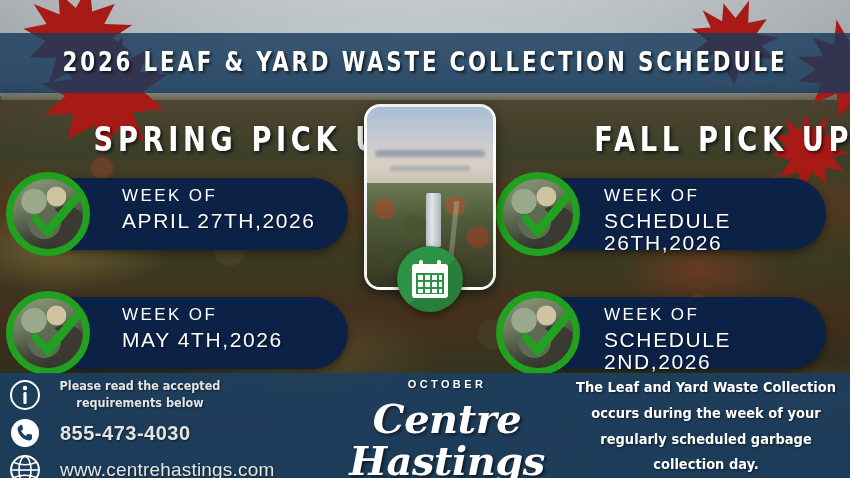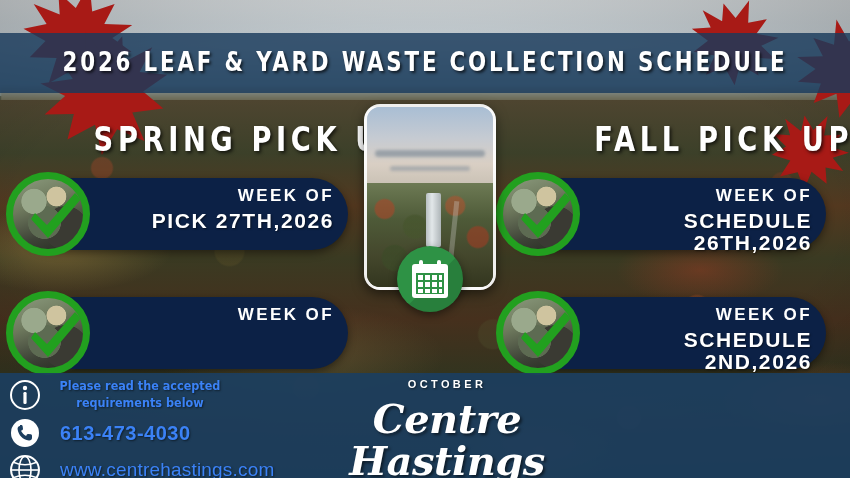--- a/index.html
+++ b/index.html
@@ -84,23 +84,23 @@
   .season.fall{left:583px;}
 
   
   .pill{
     position:absolute;height:72px;
     background:#0c2146;border-radius:36px;
     box-shadow:0 3px 8px rgba(0,0,0,.45);
   }
   .pill-label{
     position:absolute;left:104px;right:14px;top:9px;
-    text-align:right;color:#fff;
+    text-align:left;color:#fff;
     font-family:"Liberation Sans","DejaVu Sans",sans-serif;
-    font-weight:bold;line-height:1.05;
+    font-weight:normal;line-height:1.05;
   }
   .pill-label .l1{display:block;font-size:17px;letter-spacing:2.4px;}
   .pill-label .l2{display:block;font-size:21px;letter-spacing:1.6px;margin-top:5px;
      text-shadow:1px 1px 2px rgba(0,0,0,.5);}
 
   .check{
     position:absolute;left:-12px;top:-6px;width:84px;height:84px;border-radius:50%;
     background:
       radial-gradient(circle at 30% 32%, #9aa98c 0 18%, rgba(0,0,0,0) 19%),
       radial-gradient(circle at 62% 25%, #cfc49f 0 14%, rgba(0,0,0,0) 15%),
@@ -161,21 +161,21 @@
   .cal-badge svg{position:absolute;left:15px;top:14px;}
 
   
   .footer{
     position:absolute;left:0;top:373px;width:850px;height:105px;
     background:rgba(28,62,95,.93);
   }
   .contact{position:absolute;left:8px;top:378px;width:300px;}
   .crow{position:relative;display:flex;align-items:center;}
   .crow .ic{width:34px;height:34px;flex:0 0 34px;}
-  .crow .ctxt{color:#3b82f6;margin-left:8px;}
+  .crow .ctxt{color:#e5e5e5;margin-left:8px;}
   #contact-note{top:0;}
   #contact-note .ctxt{
     font-family:"Liberation Sans Narrow","DejaVu Sans Condensed","Liberation Sans",sans-serif;
     font-weight:bold;font-size:12.5px;line-height:1.35;text-align:center;width:180px;
     text-shadow:1px 1px 2px rgba(0,0,0,.5);
   }
   #contact-phone{margin-top:4px;}
   #contact-phone .ctxt{font-size:20px;font-weight:bold;letter-spacing:.5px;margin-left:18px;
     text-shadow:1px 1px 2px rgba(0,0,0,.5);}
   #contact-web{margin-top:3px;}
@@ -253,32 +253,33 @@
   <div class="season fall">FALL PICK UP</div>
 
   <div class="pill" id="pill-spring-1">
     <div class="check">
       <svg width="70" height="70" viewBox="0 0 70 70">
           <path fill="#22a01f" d="M12 36 L16 30 L28 42 L56 10 L62 16 L29 55 Z"></path>
         </svg>
     </div>
     <div class="pill-label">
       <span class="l1">WEEK OF</span>
-      <span class="l2">PICK 27TH,2026</span>
+      <span class="l2">APRIL 27TH,2026</span>
     </div>
   </div>
 
   <div class="pill" id="pill-spring-2">
     <div class="check">
       <svg width="70" height="70" viewBox="0 0 70 70">
           <path fill="#22a01f" d="M12 36 L16 30 L28 42 L56 10 L62 16 L29 55 Z"></path>
         </svg>
     </div>
     <div class="pill-label">
       <span class="l1">WEEK OF</span>
+      <span class="l2">MAY 4TH,2026</span>
     </div>
   </div>
 
   <div class="pill" id="pill-fall-1">
     <div class="check">
       <svg width="70" height="70" viewBox="0 0 70 70">
           <path fill="#22a01f" d="M12 36 L16 30 L28 42 L56 10 L62 16 L29 55 Z"></path>
         </svg>
     </div>
     <div class="pill-label">
@@ -345,21 +346,21 @@
       </span>
       <span class="ctxt">Please read the accepted requirements below</span>
     </div>
     <div class="crow" id="contact-phone">
       <span class="ic">
         <svg width="34" height="34" viewBox="0 0 34 34">
           <circle cx="17" cy="17" r="14" fill="#fff"></circle>
           <path fill="#1c3e5f" d="M12 10c-1.6 0-2.6 1.4-2.4 3.2.7 5.8 5.4 10.5 11.2 11.2 1.8.2 3.2-.8 3.2-2.4v-2.3c0-.7-.5-1.3-1.2-1.4l-2.6-.4c-.6-.1-1.2.2-1.5.8l-.6 1.2c-2.2-1.1-4-2.9-5.1-5.1l1.2-.6c.6-.3.9-.9.8-1.5l-.4-2.6c-.1-.7-.7-1.2-1.4-1.2H12z"></path>
         </svg>
       </span>
-      <span class="ctxt">613-473-4030</span>
+      <span class="ctxt">855-473-4030</span>
     </div>
     <div class="crow" id="contact-web">
       <span class="ic">
         <svg width="34" height="34" viewBox="0 0 34 34">
           <circle cx="17" cy="17" r="14" fill="none" stroke="#fff" stroke-width="2"></circle>
           <ellipse cx="17" cy="17" rx="6" ry="13.5" fill="none" stroke="#fff" stroke-width="1.6"></ellipse>
           <line x1="3.5" y1="17" x2="30.5" y2="17" stroke="#fff" stroke-width="1.6"></line>
           <path d="M6 9.5 Q17 14 28 9.5" fill="none" stroke="#fff" stroke-width="1.5"></path>
           <path d="M6 24.5 Q17 20 28 24.5" fill="none" stroke="#fff" stroke-width="1.5"></path>
         </svg>
@@ -367,14 +368,15 @@
       <span class="ctxt">www.centrehastings.com</span>
     </div>
   </div>
 
   <div class="logo">
     <div class="top">OCTOBER</div>
     <div class="script">Centre Hastings</div>
     <div class="bot">COUNTY</div>
   </div>
 
+  <div class="note-right">The  Leaf and Yard Waste Collection occurs during the week of your regularly scheduled garbage collection day.</div>
 
 </div>
 
 </body></html>

